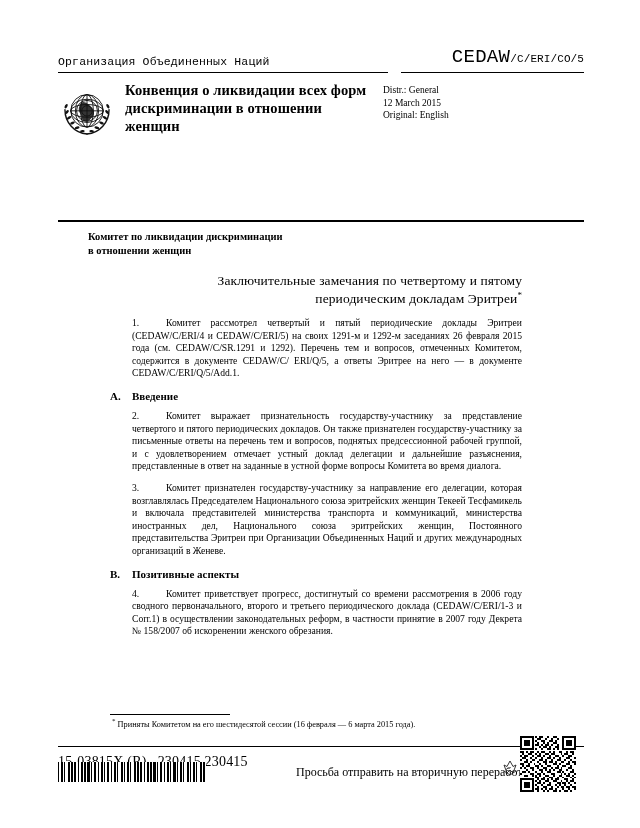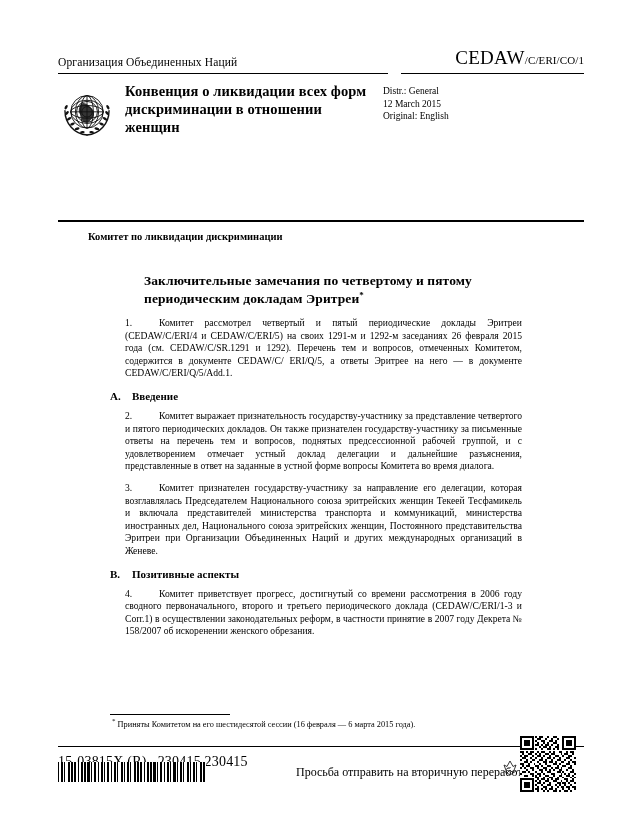--- a/index.html
+++ b/index.html
@@ -25,20 +25,21 @@
   .masthead {
     position: absolute;
     left: 58px;
     top: 48px;
     width: 526px;
   }
   .mast-top {
     display: flex;
     align-items: flex-end;
     justify-content: space-between;
+    font-family: Liberation Mono, monospace;
   }
   .org-name {
     font-size: 11.5px;
     letter-spacing: 0.15px;
     color: #000;
     line-height: 13px;
     padding-bottom: 1px;
   }
   .symbol {
     font-size: 19px;
@@ -119,37 +120,38 @@
 
   
   .content {
     position: absolute;
     left: 110px;
     top: 272px;
     width: 412px;
     color: #000;
   }
   .main-title {
-    font-weight: bold;
+    font-weight: normal;
     font-size: 13.5px;
     line-height: 17.5px;
     margin: 0 0 10px 34px;
     letter-spacing: 0.1px;
+    text-align: right;
   }
   .main-title sup {
     font-size: 9px;
     vertical-align: super;
     line-height: 0;
   }
   .para {
     position: relative;
     font-size: 9.6px;
     line-height: 12.6px;
     text-align: justify;
-    margin: 0 0 9px 15px;
+    margin: 0 0 9px 22px;
     padding-left: 0;
     color: #000;
   }
   .para .pnum {
     display: inline-block;
     width: 34px;
   }
   .section-head {
     margin: 0 0 6px 0;
     display: flex;
@@ -245,21 +247,21 @@
 </head>
 <body>
 
 <div class="page">
 
   <div class="masthead">
 
     <div class="mast-top">
       <div class="org-name">Организация Объединенных Наций</div>
       <div class="symbol">
-        <span>CEDAW</span><span class="sym-sub">/C/ERI/CO/1</span>
+        <span>CEDAW</span><span class="sym-sub">/C/ERI/CO/5</span>
       </div>
     </div>
 
     <div class="mast-rules">
       <div class="rule-left"></div>
       <div class="rule-right"></div>
     </div>
 
     <div class="mast-body">
 
@@ -306,20 +308,21 @@
         <div>Original: English</div>
       </div>
 
     </div>
   </div>
 
   <div class="body-rule"></div>
 
   <div class="committee">
     <div>Комитет по ликвидации дискриминации</div>
+    <div>в отношении женщин</div>
   </div>
 
   <div class="content">
 
     <h1 class="main-title"><span>Заключительные замечания по четвертому и пятому периодическим докладам Эритреи</span><sup>*</sup></h1>
 
     <p class="para"><span class="pnum">1.</span><span>Комитет рассмотрел четвертый и пятый периодические доклады Эритреи (CEDAW/C/ERI/4 и CEDAW/C/ERI/5) на своих 1291-м и 1292-м заседаниях 26 февраля 2015 года (см. CEDAW/C/SR.1291 и 1292). Перечень тем и вопросов, отмеченных Комитетом, содержится в документе CEDAW/C/ ERI/Q/5, а ответы Эритрее на него — в документе CEDAW/C/ERI/Q/5/Add.1.</span></p>
 
     <div class="sec-block">
       <div class="section-head">

